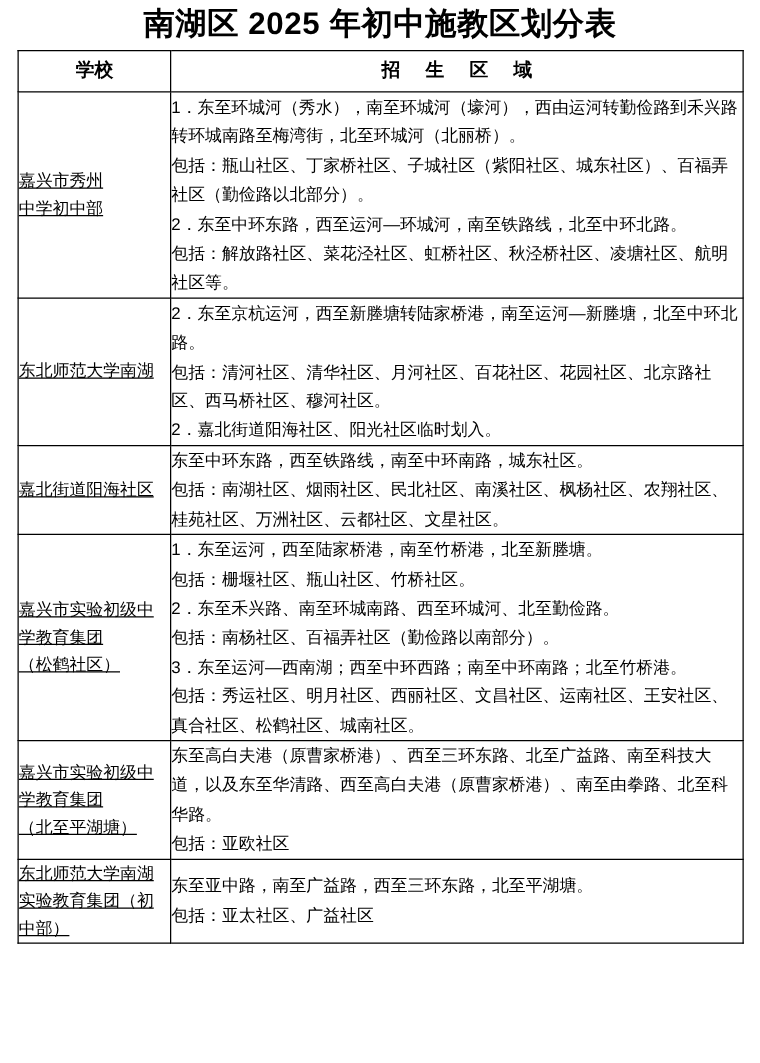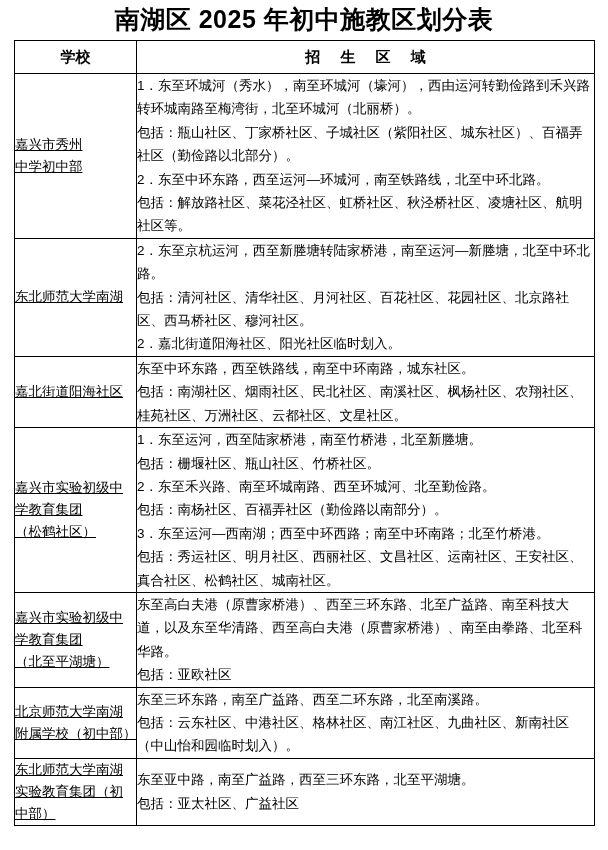--- a/index.html
+++ b/index.html
@@ -173,30 +173,20 @@
               <span class="sline">学教育集团</span>
               <span class="sline">（北至平湖塘）</span>
             </td>
             <td class="area">
               <span class="pline">东至高白夫港（原曹家桥港）、西至三环东路、北至广益路、南至科技大道，以及东至华清路、西至高白夫港（原曹家桥港）、南至由拳路、北至科华路。</span>
               <span class="pline">包括：亚欧社区</span>
             </td>
           </tr>
           <tr>
             <td class="school">
-              <span class="sline">北京师范大学南湖</span>
-              <span class="sline">附属学校（初中部）</span>
-            </td>
-            <td class="area">
-              <span class="pline">东至三环东路，南至广益路、西至二环东路，北至南溪路。</span>
-              <span class="pline">包括：云东社区、中港社区、格林社区、南江社区、九曲社区、新南社区（中山怡和园临时划入）。</span>
-            </td>
-          </tr>
-          <tr>
-            <td class="school">
               <span class="sline">东北师范大学南湖</span>
               <span class="sline">实验教育集团（初</span>
               <span class="sline">中部）</span>
             </td>
             <td class="area">
               <span class="pline">东至亚中路，南至广益路，西至三环东路，北至平湖塘。</span>
               <span class="pline">包括：亚太社区、广益社区</span>
             </td>
           </tr>
         </tbody>

